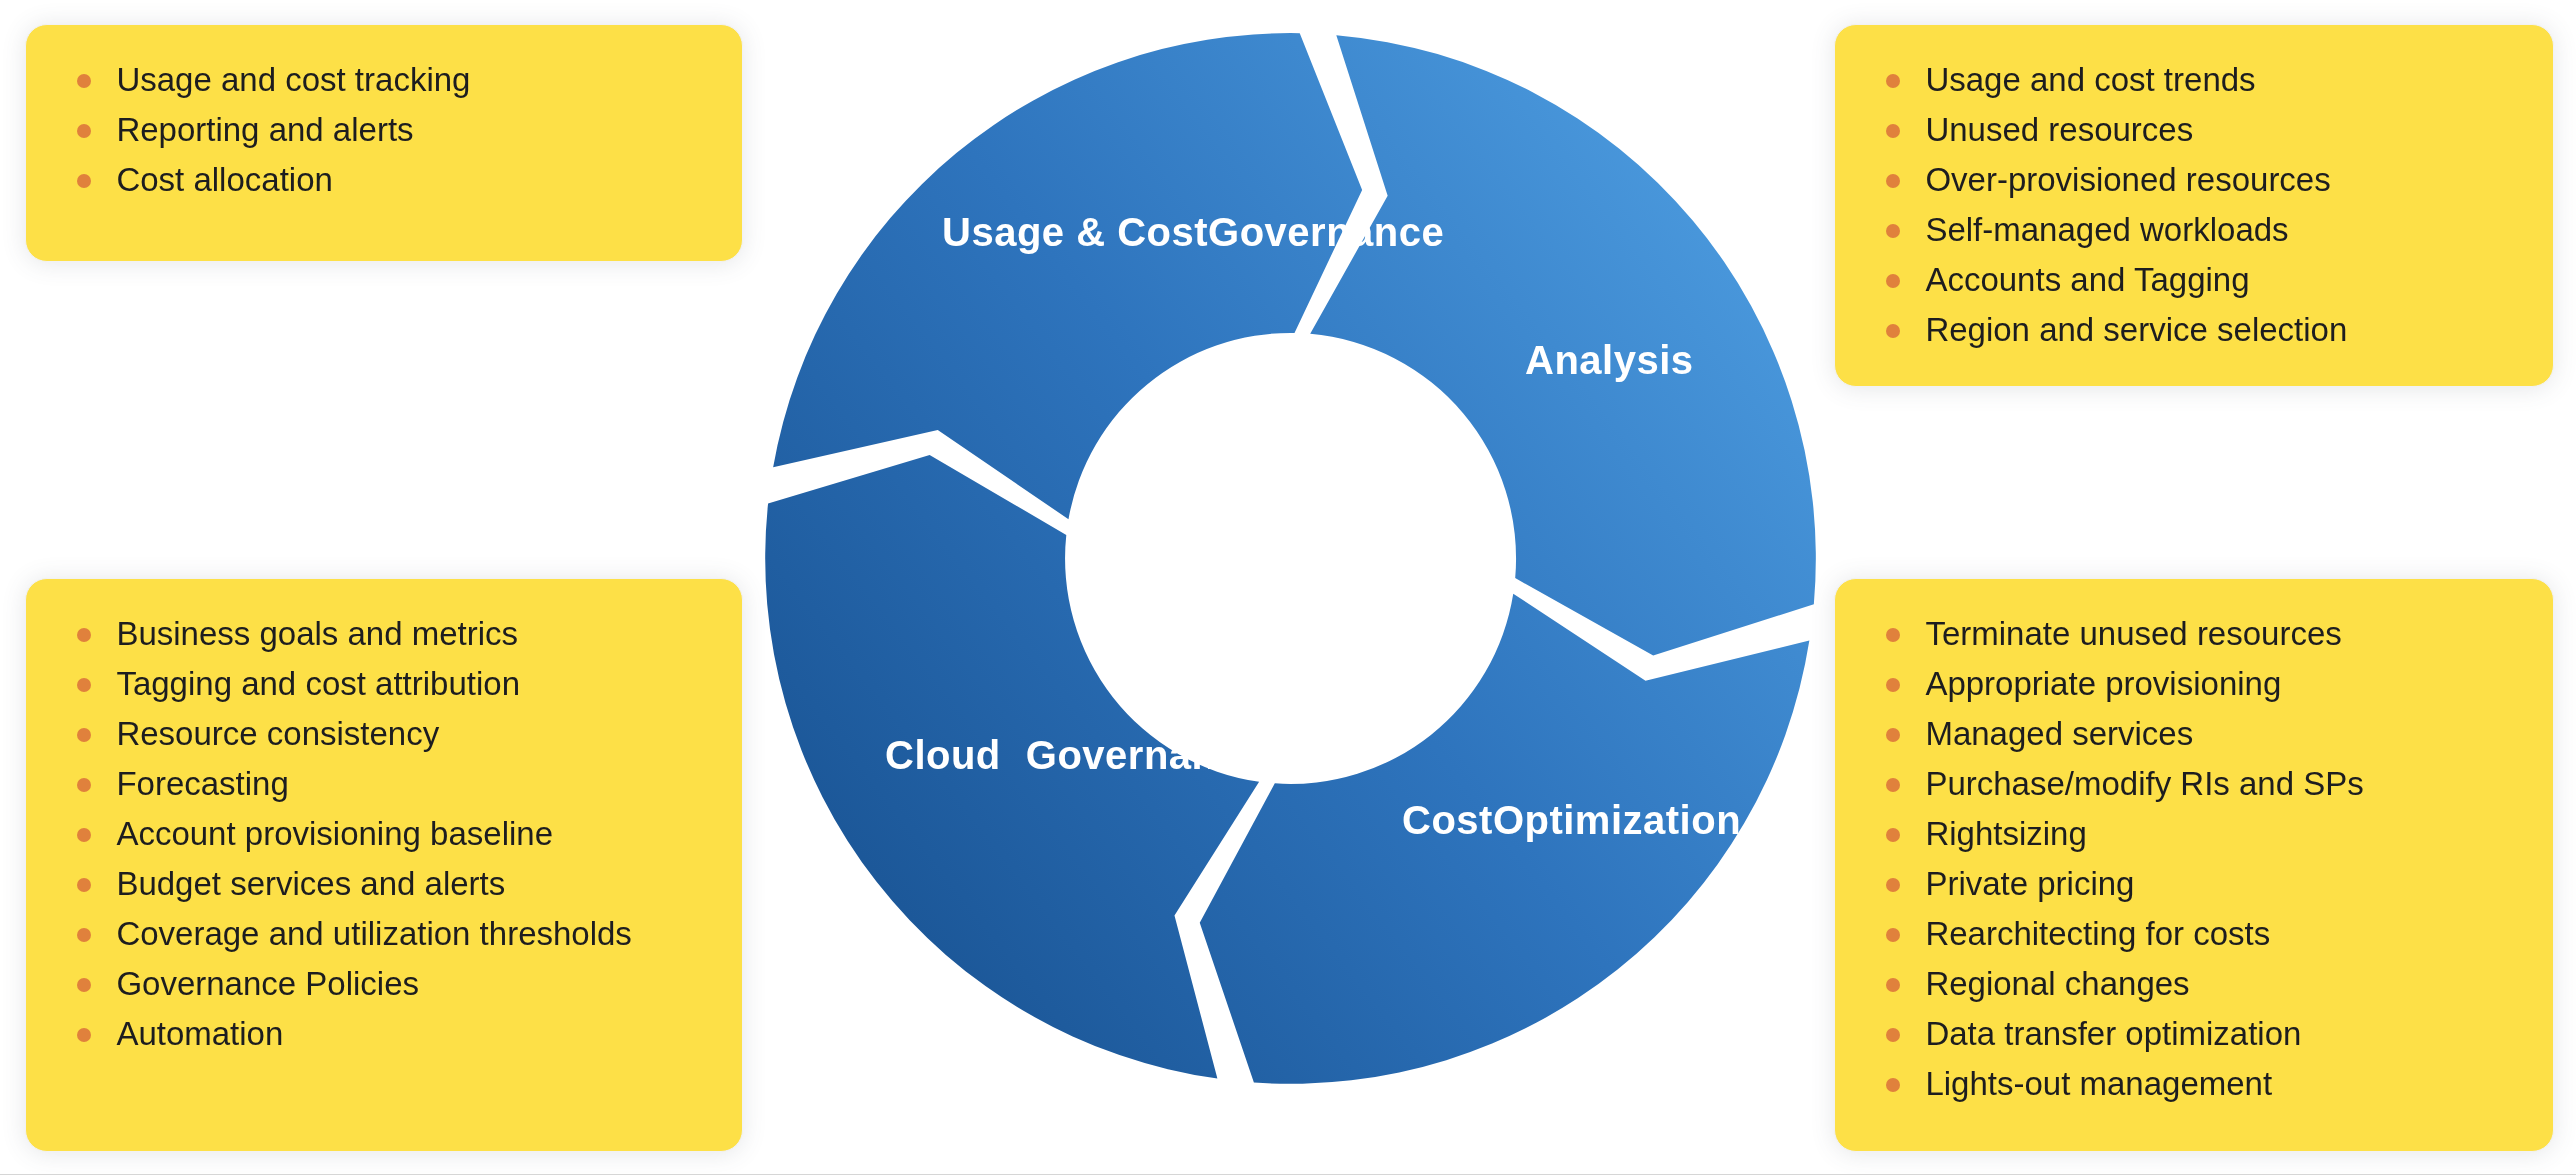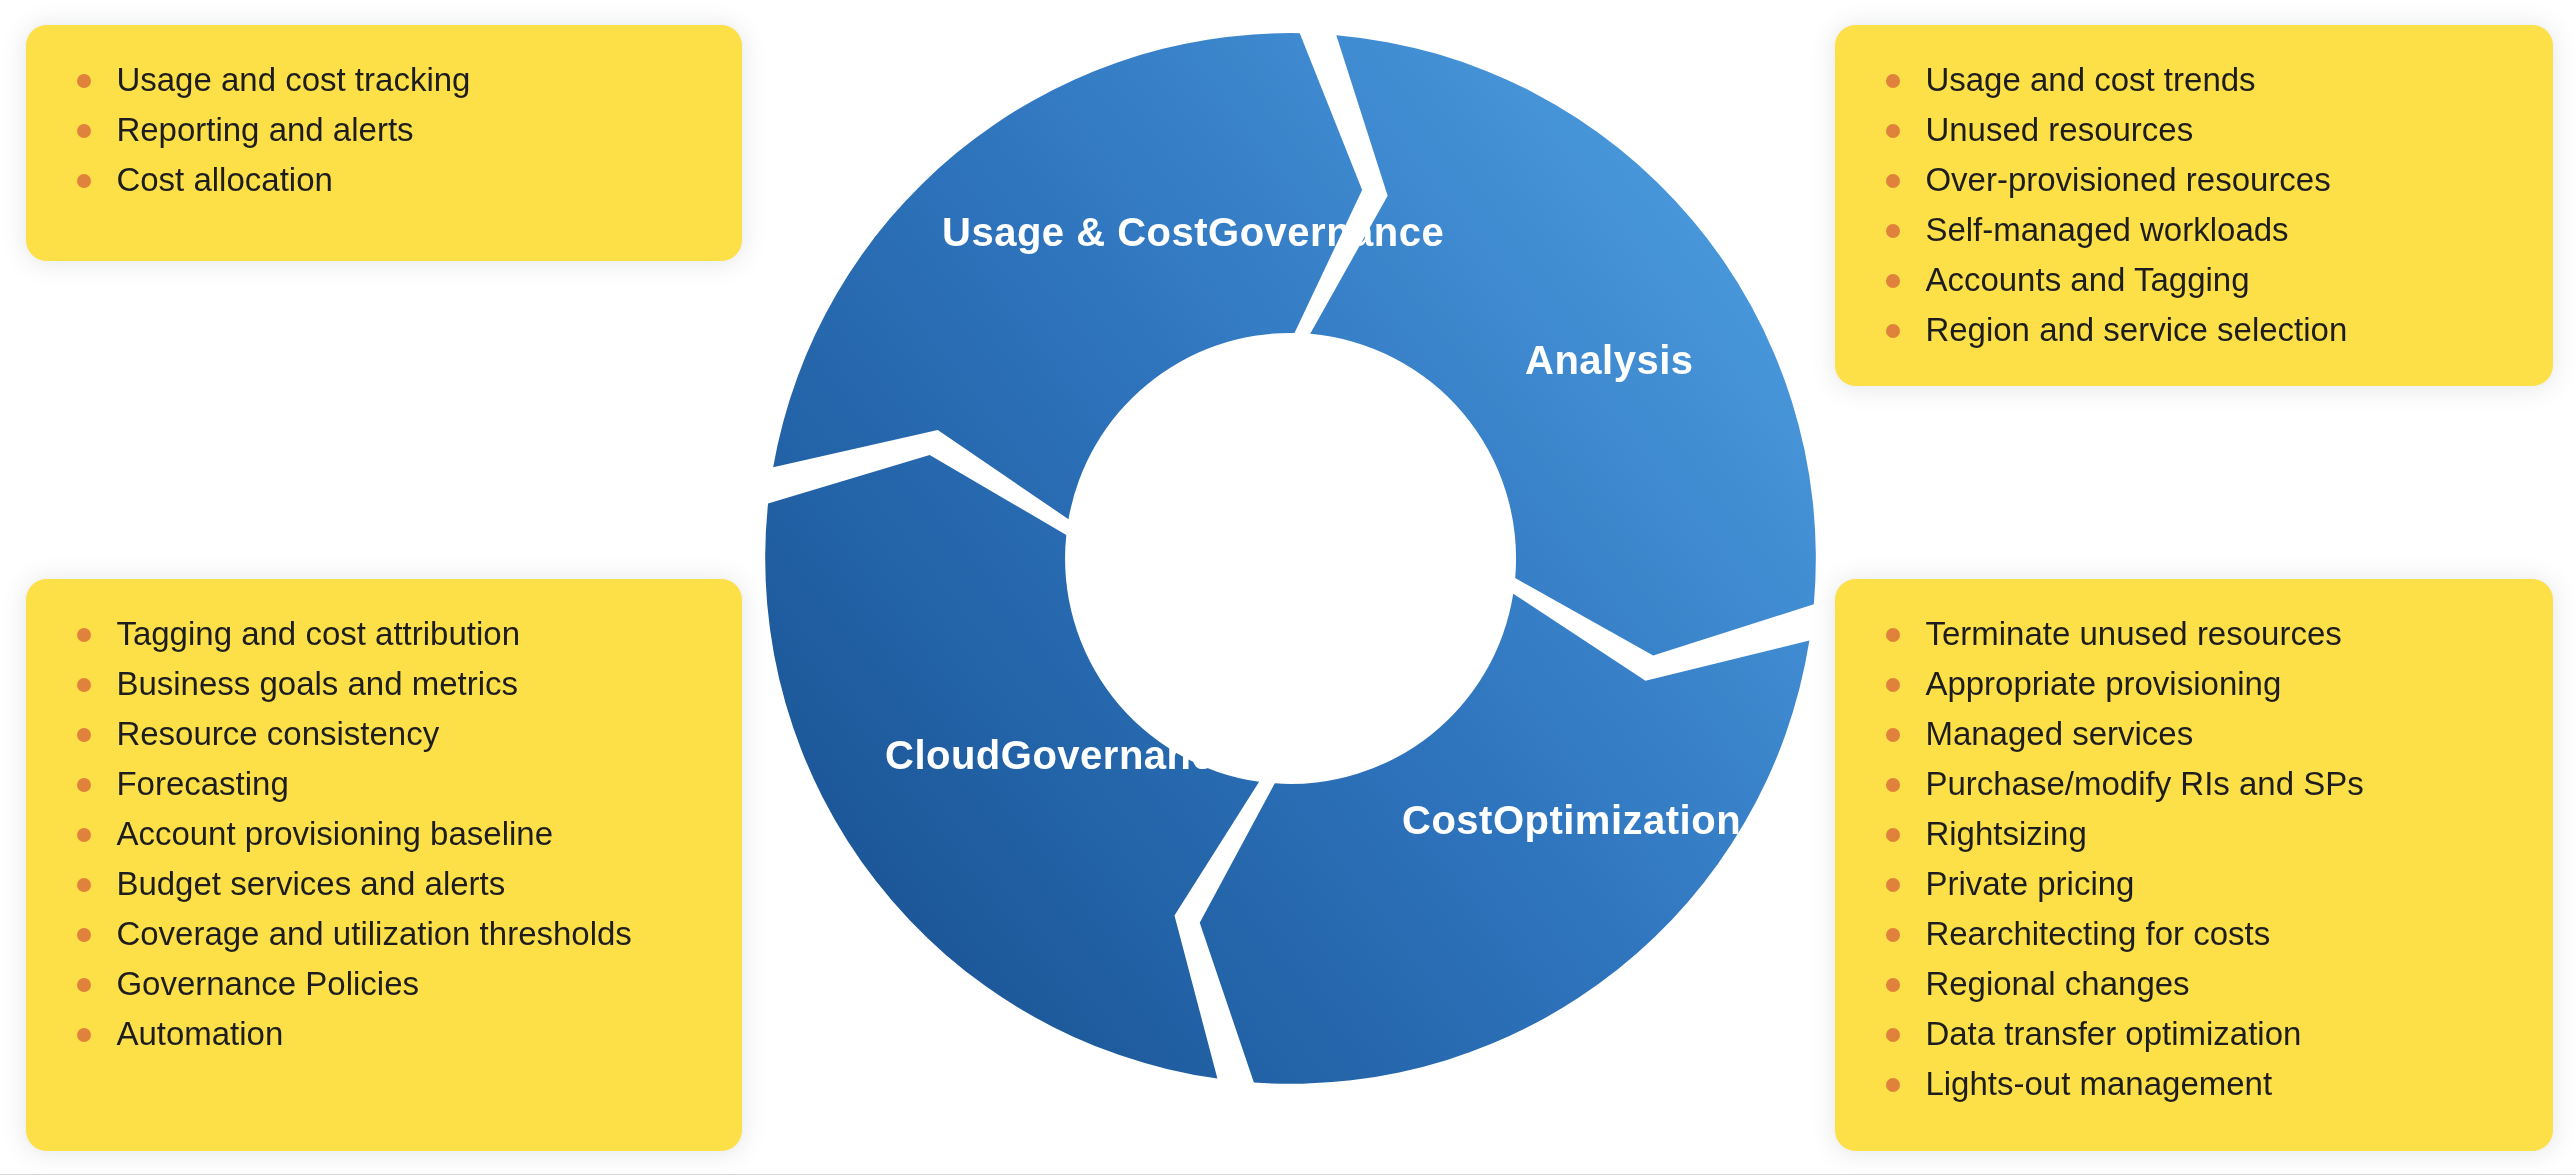--- a/index.html
+++ b/index.html
@@ -96,21 +96,21 @@
     <span>Governance</span>
   </div>
   <div class="seg-label" style="left:1525px; top:336px;">
     <span>Analysis</span>
 
   </div>
   <div class="seg-label" style="left:1402px; top:796px;">
     <span>Cost</span>
     <span>Optimization</span>
   </div>
-  <div class="seg-label" style="left:885px; top:731px;">
+  <div class="seg-label" style="left:885px; top:731px;gap:25px;">
     <span>Cloud</span>
     <span>Governance</span>
   </div>
 
   <div class="card" style="left:25px; top:24px; width:718px; height:238px;">
     <ul>
         <li>
           <span class="bullet" style="background: rgb(224, 129, 60);"></span>
           <span>Usage and cost tracking</span>
         </li>
@@ -151,25 +151,25 @@
           <span class="bullet" style="background: rgb(224, 129, 60);"></span>
           <span>Region and service selection</span>
         </li>
       </ul>
   </div>
 
   <div class="card" style="left:25px; top:578px; width:718px; height:574px;">
     <ul>
         <li>
           <span class="bullet" style="background: rgb(224, 129, 60);"></span>
+          <span>Business goals and metrics</span>
+        </li>
+        <li>
+          <span class="bullet" style="background: rgb(224, 129, 60);"></span>
           <span>Tagging and cost attribution</span>
-        </li>
-        <li>
-          <span class="bullet" style="background: rgb(224, 129, 60);"></span>
-          <span>Business goals and metrics</span>
         </li>
         <li>
           <span class="bullet" style="background: rgb(224, 129, 60);"></span>
           <span>Resource consistency</span>
         </li>
         <li>
           <span class="bullet" style="background: rgb(224, 129, 60);"></span>
           <span>Forecasting</span>
         </li>
         <li>

